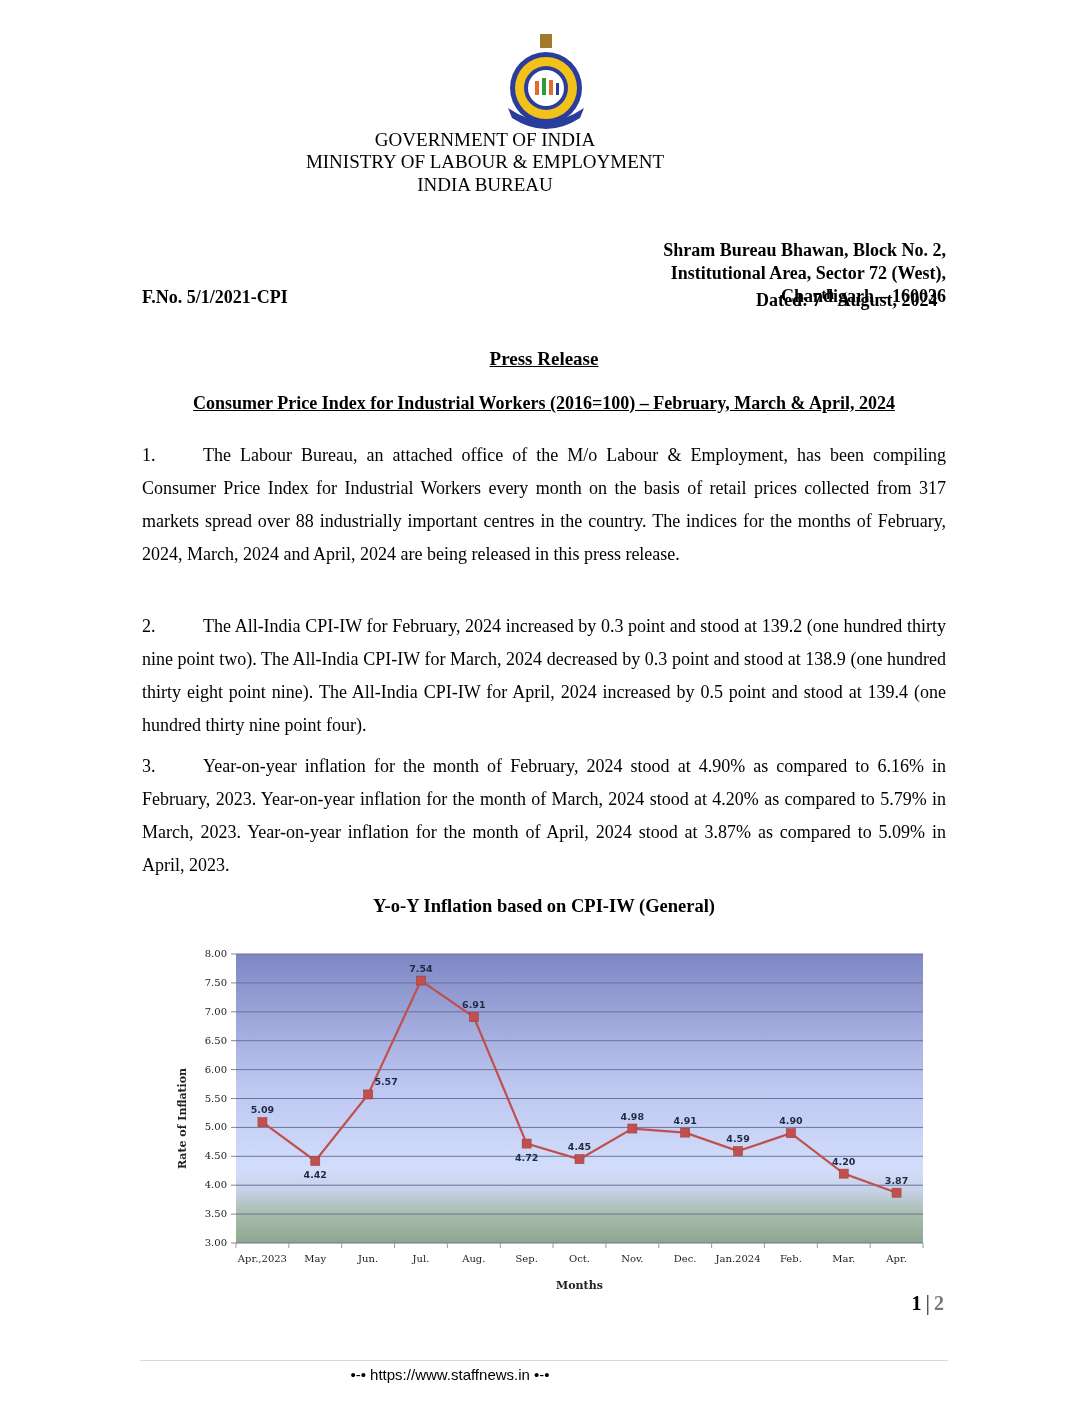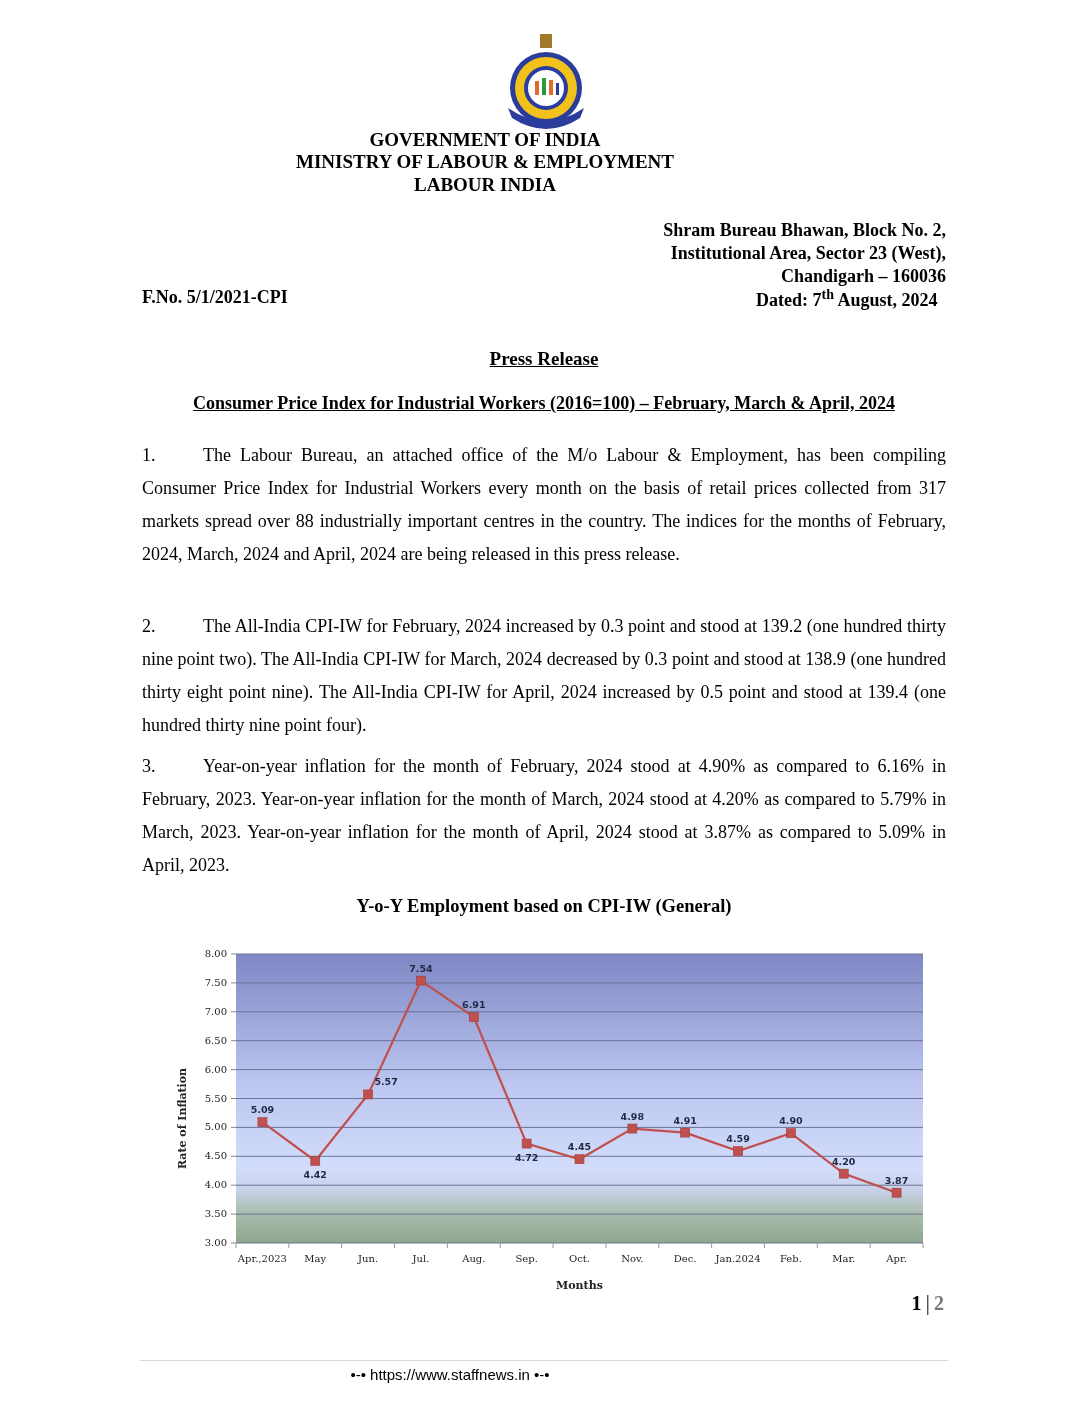--- a/index.html
+++ b/index.html
@@ -1,21 +1,21 @@
 <!DOCTYPE html>
 <html><head>
 <meta charset="utf-8">
 <style>
   html, body { margin: 0; padding: 0; background: #ffffff; }
   body { width: 1088px; height: 1408px; position: relative; overflow: hidden;
          font-family: "Liberation Serif", "DejaVu Serif", serif; color: #000; }
   .abs { position: absolute; }
   .logo { left: 498px; top: 34px; width: 96px; height: 96px; }
-  .hdr { left: 0; width: 970px; text-align: center; font-weight: bold; font-size: 19px; line-height: 22px; }
-  .addr { right: 142px; text-align: center; font-weight: bold; font-size: 18px; line-height: 22px; }
+  .hdr { left: 0; width: 970px; text-align: center; font-weight: normal; font-size: 19px; line-height: 22px; }
+  .addr { right: 142px; text-align: center; font-weight: bold; font-size: 18px; line-height: 22px; margin-top: 20px; }
   .fno { left: 142px; top: 287px; font-weight: bold; font-size: 18px; }
   .dated { left: 756px; top: 287px; font-weight: bold; font-size: 18px; }
   .dated sup { font-size: 14px; }
   .press { left: 0; width: 1088px; top: 348px; text-align: center; font-weight: bold; font-size: 19px; text-decoration: underline; }
   .subject { left: 142px; width: 804px; top: 393px; text-align: center; font-weight: bold; font-size: 18px; text-decoration: underline; }
   .para { left: 142px; width: 804px; font-size: 18px; line-height: 33px; text-align: justify; }
   .para .num { display: inline-block; width: 61px; }
   .chart-title { left: 0; width: 1088px; top: 896px; text-align: center; font-weight: bold; font-size: 18.5px; }
   .chart { left: 160px; top: 940px; width: 780px; height: 360px; }
   .footer-rule { left: 140px; top: 1360px; width: 808px; height: 1px; background: #d8d8d8; }
@@ -37,43 +37,43 @@
     <rect x="37" y="47" width="4" height="14" fill="#e26a2c"></rect>
     <rect x="44" y="44" width="4" height="17" fill="#2e9a3e"></rect>
     <rect x="51" y="46" width="4" height="15" fill="#e26a2c"></rect>
     <rect x="58" y="49" width="3" height="12" fill="#2a3c9c"></rect>
     <path d="M10 74 Q48 100 86 74 L82 84 Q48 106 14 84 Z" fill="#2a3c9c"></path>
   </svg>
 </div>
 
 <div class="abs hdr" style="top:129px">GOVERNMENT OF INDIA</div>
 <div class="abs hdr" style="top:151px">MINISTRY OF LABOUR &amp; EMPLOYMENT</div>
-<div class="abs hdr" style="top:174px">LABOUR INDIA</div>
+<div class="abs hdr" style="top:174px">INDIA BUREAU</div>
 
 <div class="abs addr" style="top:219px">Shram Bureau Bhawan, Block No. 2,</div>
-<div class="abs addr" style="top:242px">Institutional Area, Sector 23 (West),</div>
+<div class="abs addr" style="top:242px">Institutional Area, Sector 72 (West),</div>
 <div class="abs addr" style="top:265px">Chandigarh – 160036</div>
 
 <div class="abs fno">F.No. 5/1/2021-CPI</div>
 <div class="abs dated"><span>Dated: 7</span><sup>th</sup><span> August, 2024</span></div>
 
 <div class="abs press">Press Release</div>
 <div class="abs subject">Consumer Price Index for Industrial Workers (2016=100) – February, March &amp; April, 2024</div>
 
 <div class="abs para" style="top:439px">
   <span class="num">1.</span><span>The Labour Bureau, an attached office of the M/o Labour &amp; Employment, has been compiling Consumer Price Index for Industrial Workers every month on the basis of retail prices collected from 317 markets spread over 88 industrially important centres in the country. The indices for the months of February, 2024, March, 2024 and April, 2024 are being released in this press release.</span>
 </div>
 <div class="abs para" style="top:610px">
   <span class="num">2.</span><span>The All-India CPI-IW for February, 2024 increased by 0.3 point and stood at 139.2 (one hundred thirty nine point two). The All-India CPI-IW for March, 2024 decreased by 0.3 point and stood at 138.9 (one hundred thirty eight point nine). The All-India CPI-IW for April, 2024 increased by 0.5 point and stood at 139.4 (one hundred thirty nine point four).</span>
 </div>
 <div class="abs para" style="top:750px">
   <span class="num">3.</span><span>Year-on-year inflation for the month of February, 2024 stood at 4.90% as compared to 6.16% in February, 2023. Year-on-year inflation for the month of March, 2024 stood at 4.20% as compared to 5.79% in March, 2023. Year-on-year inflation for the month of April, 2024 stood at 3.87% as compared to 5.09% in April, 2023.</span>
 </div>
 
-<div class="abs chart-title">Y-o-Y Employment based on CPI-IW (General)</div>
+<div class="abs chart-title">Y-o-Y Inflation based on CPI-IW (General)</div>
 
 <div class="abs chart">
   <svg id="chart-svg" width="780" height="360" viewBox="0 0 780 360">
     <defs>
       <linearGradient id="plotbg" x1="0" y1="0" x2="0" y2="1">
         <stop offset="0" stop-color="#7f87c4"></stop>
         <stop offset="0.45" stop-color="#bcc6f0"></stop>
         <stop offset="0.75" stop-color="#d3ddfb"></stop>
         <stop offset="0.82" stop-color="#c6d0e6"></stop>
         <stop offset="0.90" stop-color="#a8bcac"></stop>

